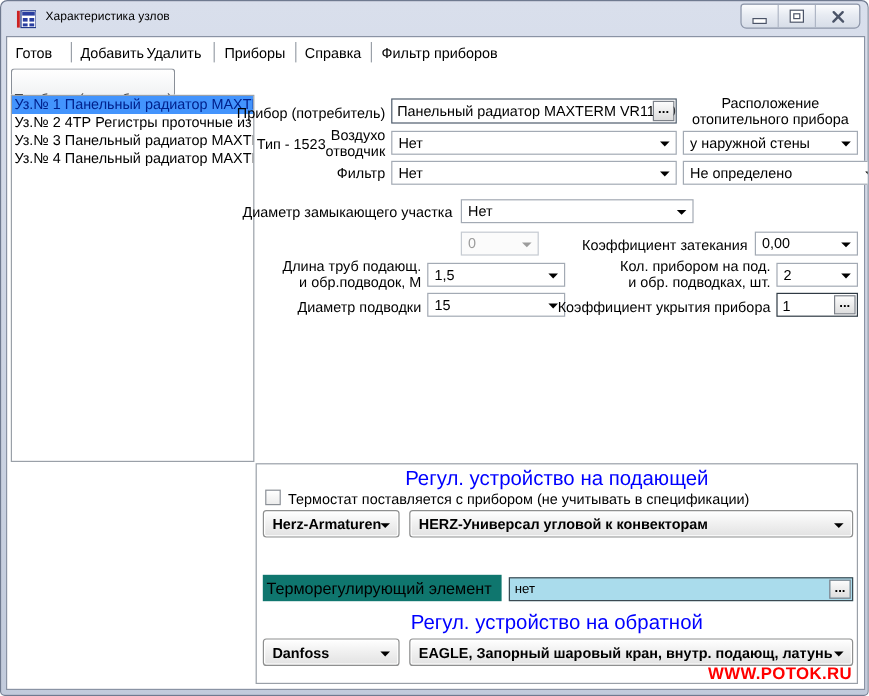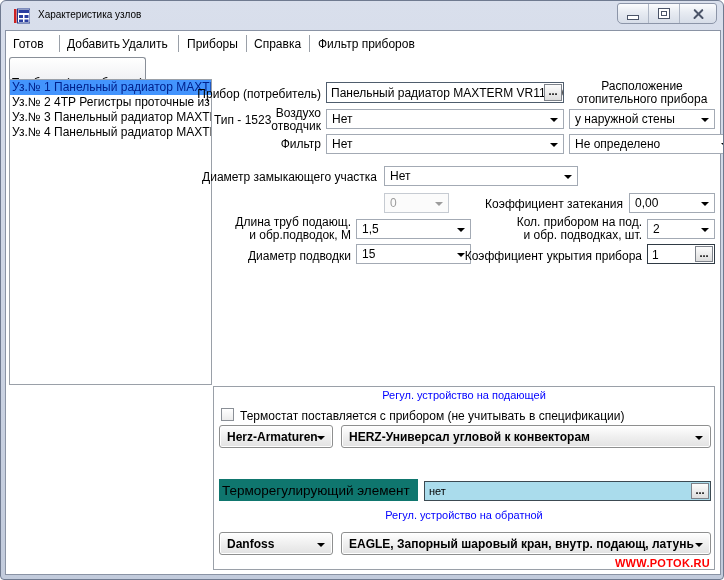--- a/index.html
+++ b/index.html
@@ -52,32 +52,32 @@
   .cmb{position:absolute;height:20px;border:1px solid #a3aab4;background:#fff;padding:2px 16px 0 5px;white-space:nowrap;overflow:hidden;}
   .cmb .arr{position:absolute;right:5px;top:8px;width:0;height:0;border-left:4px solid transparent;border-right:4px solid transparent;border-top:4px solid #000;}
   .cmb.disabled{color:#9c9c9c;border-color:#c6cbd2;background:#fbfbfb;}
   .cmb.disabled .arr{border-top-color:#9c9c9c;}
   
   .tbx{position:absolute;height:21px;border:1px solid #4f5d6d;background:#fff;padding:3px 20px 0 4px;white-space:nowrap;overflow:hidden;}
   .btn-more{position:absolute;right:1px;top:1px;width:18px;height:17px;border:1px solid #7d828a;
     background:linear-gradient(#fcfcfc,#dedede);text-align:center;line-height:13px;font-size:11px;font-weight:bold;cursor:default;}
   
   .panel{position:absolute;left:212px;top:385px;width:502px;height:184px;border:1px solid #9aa0a8;background:#fff;}
-  .sec-header{position:absolute;left:0;width:100%;text-align:center;color:var(--hdr-blue);font-size:11px;}
+  .sec-header{position:absolute;left:0;width:100%;text-align:center;color:var(--hdr-blue);font-size:17px;}
   .chk{position:absolute;width:13px;height:13px;border:1px solid #8a8f96;background:linear-gradient(#fff,#ececec);}
   
   .tcmb{position:absolute;height:23px;border:1px solid #8e8f8f;border-radius:3px;
     background:linear-gradient(#ffffff,#f1f1f1 45%,#e2e2e2);box-shadow:inset 0 0 0 1px #fff;
     font-weight:bold;padding:4px 20px 0 7px;white-space:nowrap;overflow:hidden;}
   .tcmb .arr{position:absolute;right:7px;top:10px;width:0;height:0;border-left:4px solid transparent;border-right:4px solid transparent;border-top:4px solid #000;}
   .thermo-lbl{position:absolute;left:5px;top:92px;height:22px;background:#0f766e;padding:4px 8px 0 3px;font-size:13.5px;white-space:nowrap;}
   .thermo-field{position:absolute;left:210px;top:94px;width:287px;height:20px;background:var(--thermo-bg);
     border:1px solid #3c4a52;padding:3px 24px 0 4px;font-size:11px;white-space:nowrap;}
   .thermo-field .btn-more{top:1px;right:1px;height:16px;}
-  .watermark{position:absolute;right:4px;bottom:0px;color:var(--wm-red);font-weight:bold;font-size:11px;letter-spacing:0.3px;white-space:nowrap;}
+  .watermark{position:absolute;right:4px;bottom:0px;color:var(--wm-red);font-weight:bold;font-size:14px;letter-spacing:0.3px;white-space:nowrap;}
 </style>
 </head>
 <body>
 
 <div class="window">
 
   <div class="titlebar">
     <svg class="app-icon" viewBox="0 0 16 16">
       <rect x="0" y="1" width="2.5" height="14" fill="#cc2222"></rect>
       <rect x="3.5" y="1" width="12.5" height="14" fill="#ffffff" stroke="#223a8c" stroke-width="1"></rect>

